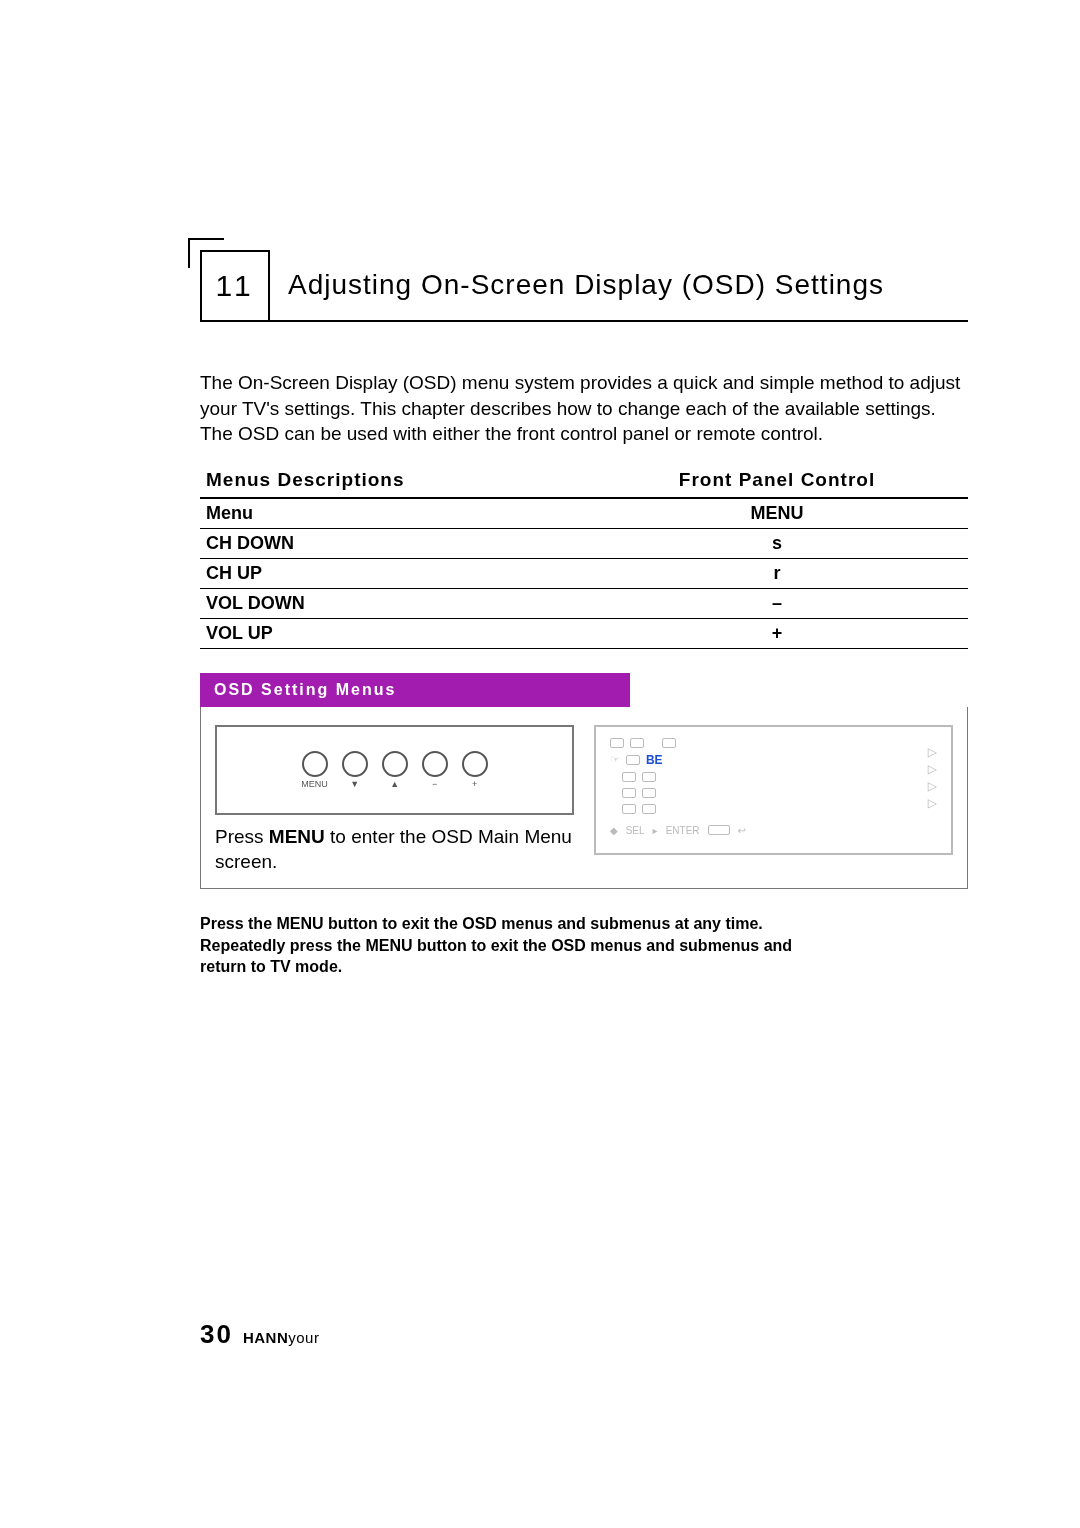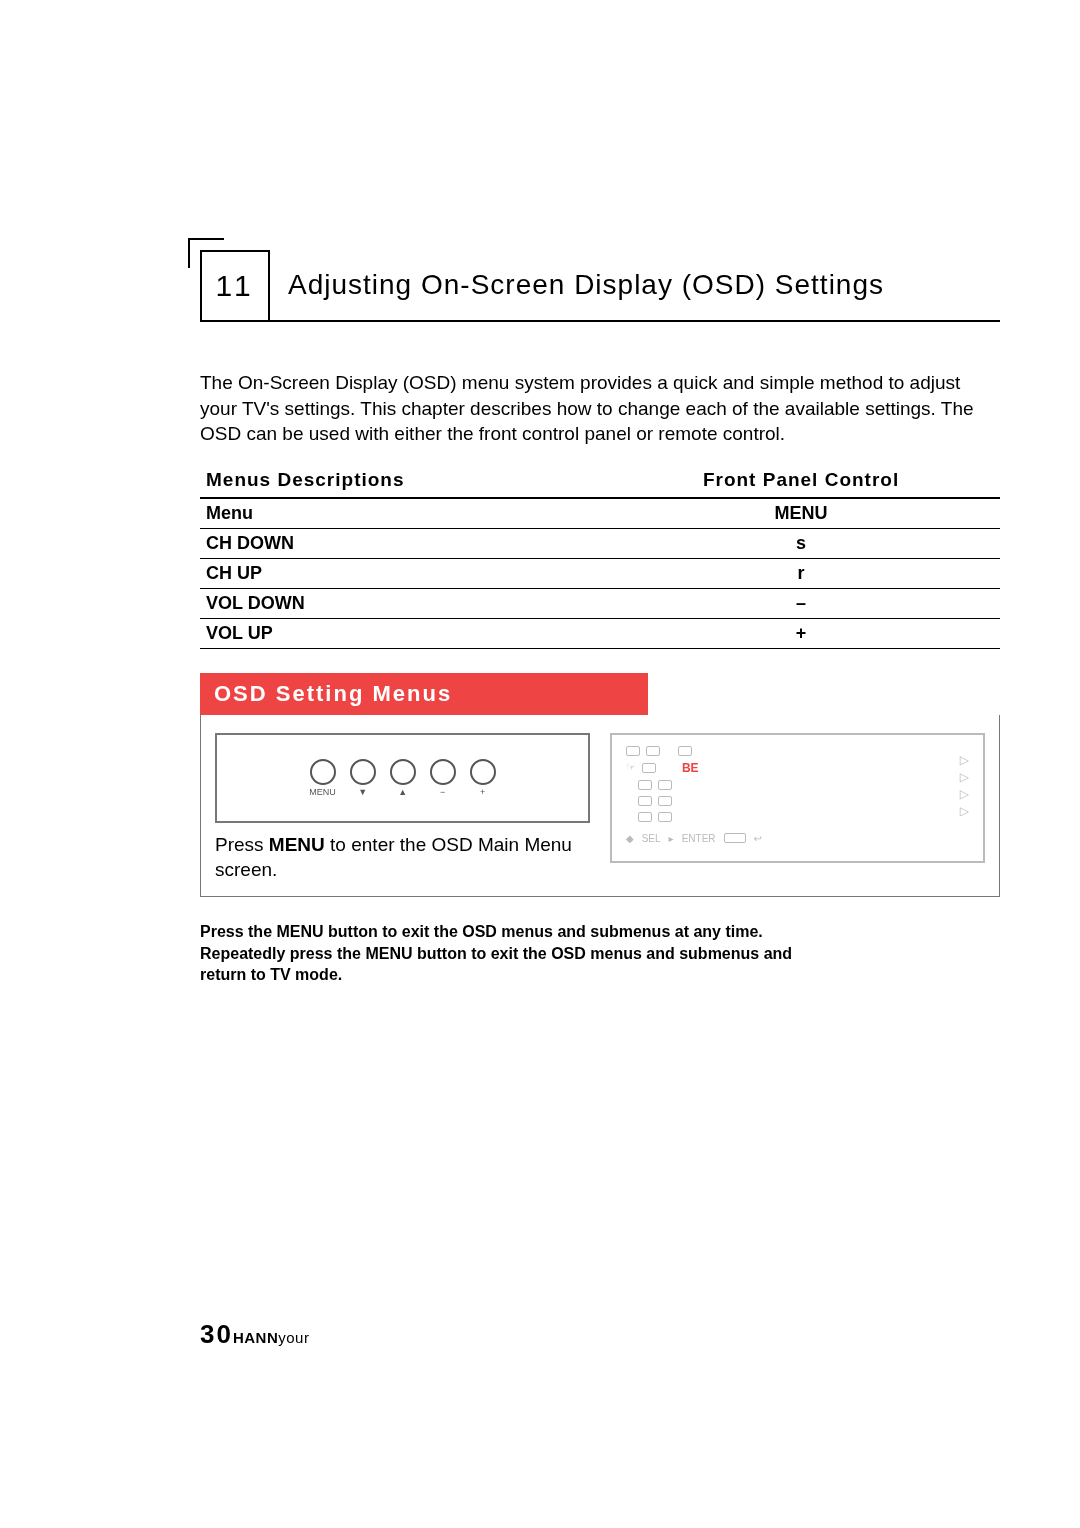--- a/index.html
+++ b/index.html
@@ -1,44 +1,44 @@
 <!DOCTYPE html>
 <html><head>
 <meta charset="utf-8">
 <style>
   * { box-sizing: border-box; margin: 0; padding: 0; }
   html, body { width: 1080px; height: 1528px; background: #fff; font-family: Arial, Helvetica, sans-serif; color: #000; }
-  .page { position: relative; width: 1080px; height: 1480px; padding: 250px 80px 80px 200px; }
+  .page { position: relative; width: 1080px; height: 1480px; padding: 250px 112px 80px 200px; }
   .chapter-head { display: flex; align-items: stretch; margin-bottom: 48px; }
   .chapter-num-box { position: relative; border: 2px solid #000; width: 70px; min-width: 70px; height: 72px; display: flex; align-items: center; justify-content: center; font-size: 30px; letter-spacing: 4px; font-weight: 400; }
   .chapter-num-box::before { content: ""; position: absolute; top: -14px; left: -14px; width: 34px; height: 28px; border-top: 2px solid #000; border-left: 2px solid #000; background: transparent; }
   .chapter-title { flex: 1; border-bottom: 2px solid #000; padding: 4px 0 6px 18px; display: flex; align-items: center; font-size: 28px; letter-spacing: 1px; line-height: 1.25; }
   .body-text { font-size: 19px; line-height: 1.35; margin-bottom: 20px; }
   table.btn-table { border-collapse: collapse; width: 100%; margin-bottom: 24px; }
   table.btn-table th { text-align: left; font-weight: bold; font-size: 19px; letter-spacing: 1px; padding: 2px 6px 6px 6px; border-bottom: 2px solid #000; }
   table.btn-table th.center { text-align: center; }
   table.btn-table td { font-size: 18px; padding: 4px 6px; border-bottom: 1px solid #000; }
   table.btn-table td.desc { font-weight: bold; }
   table.btn-table td.ctrl { text-align: center; font-weight: bold; }
-  .osd-bar { background: #ef4444; color: #fff; font-weight: bold; font-size: 22px; letter-spacing: 2px; padding: 8px 14px; width: 56%; }
+  .osd-bar { background: #a21caf; color: #fff; font-weight: bold; font-size: 16px; letter-spacing: 2px; padding: 8px 14px; width: 56%; }
   .osd-block { border: 1px solid #777; border-top: none; padding: 18px 14px 14px 14px; display: flex; gap: 20px; margin-bottom: 24px; }
   .osd-col { flex: 1; display: flex; flex-direction: column; gap: 10px; }
   .panel-box { border: 2px solid #777; height: 90px; display: flex; flex-direction: column; align-items: center; justify-content: center; gap: 4px; padding: 8px 10px; }
   .panel-row { display: flex; gap: 14px; align-items: flex-start; }
   .panel-btn { display: flex; flex-direction: column; align-items: center; font-size: 9px; color: #555; }
   .panel-circle { width: 26px; height: 26px; border: 2px solid #555; border-radius: 50%; margin-bottom: 2px; }
   .screen-box { border: 2px solid #bbb; height: 130px; padding: 10px 14px; color: #bbb; font-size: 11px; display: flex; flex-direction: column; gap: 4px; position: relative; }
   .screen-row { display: flex; align-items: center; gap: 6px; }
   .pill { width: 14px; height: 10px; border: 1px solid #bbb; border-radius: 2px; }
   .arrow-col { position: absolute; right: 14px; top: 18px; display: flex; flex-direction: column; gap: 3px; color: #bbb; font-size: 12px; }
   .footer-row { display: flex; gap: 8px; margin-top: 6px; font-size: 10px; }
   .caption { font-size: 19px; line-height: 1.3; }
   .note-title { font-size: 16px; font-weight: bold; margin-bottom: 10px; }
   .note-text { font-size: 16px; font-weight: bold; line-height: 1.35; max-width: 640px; }
-  .page-footer { position: absolute; left: 200px; bottom: 130px; display: flex; align-items: baseline; }
+  .page-footer { position: absolute; left: 200px; bottom: 130px; display: flex; align-items: baseline; gap: 10px; }
   .page-num { font-size: 26px; font-weight: bold; letter-spacing: 2px; }
   .brand { font-size: 15px; font-weight: 900; letter-spacing: 0.5px; }
   .brand .light { font-weight: 400; }
 </style>
 </head>
 <body>
 
 <div class="page">
 
   <div class="chapter-head">
@@ -115,21 +115,21 @@
       <p class="caption">
         <span>Press </span><strong>MENU</strong><span> to enter the OSD Main Menu screen.</span>
       </p>
     </div>
     <div class="osd-col">
       <div class="screen-box">
         <div class="screen-row"><div class="pill"></div><div class="pill"></div>&nbsp;&nbsp;<div class="pill"></div></div>
         <div class="screen-row">
             <span>☞</span>
             <div class="pill"></div>
-            <strong style="color:#ef4444;font-size:12px;margin-left:20px;">BE</strong>
+            <strong style="color:#1d4ed8;font-size:12px;">BE</strong>
           </div>
         <div class="screen-row">&nbsp;&nbsp;<div class="pill"></div><div class="pill"></div></div>
         <div class="screen-row">&nbsp;&nbsp;<div class="pill"></div><div class="pill"></div></div>
         <div class="screen-row">&nbsp;&nbsp;<div class="pill"></div><div class="pill"></div></div>
         <div class="arrow-col">
           <span>▷</span>
           <span>▷</span>
           <span>▷</span>
           <span>▷</span>
         </div>

